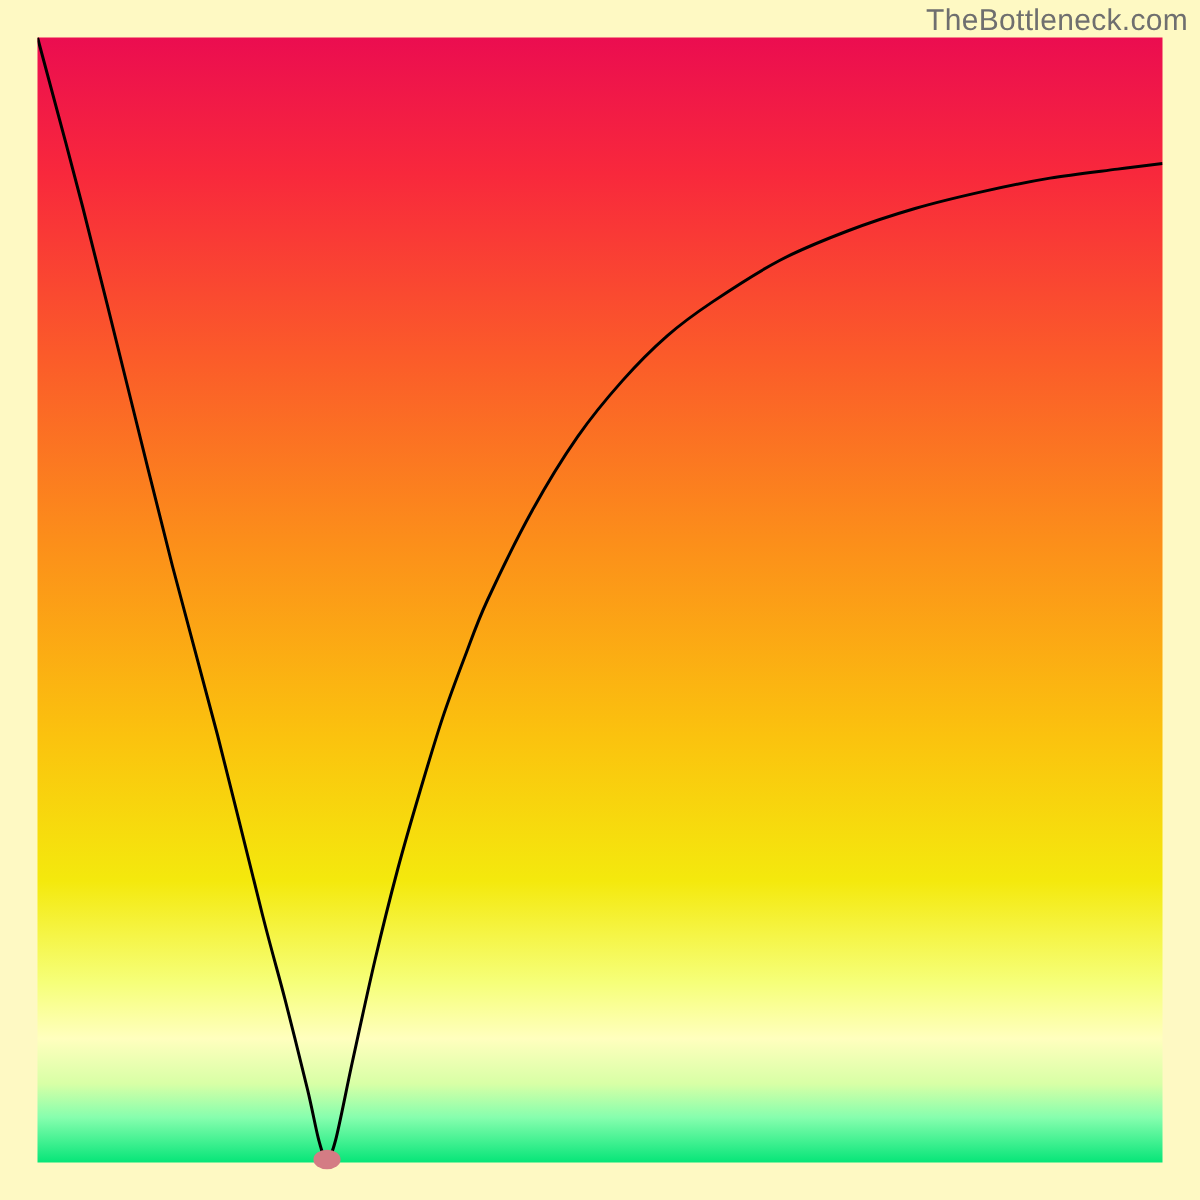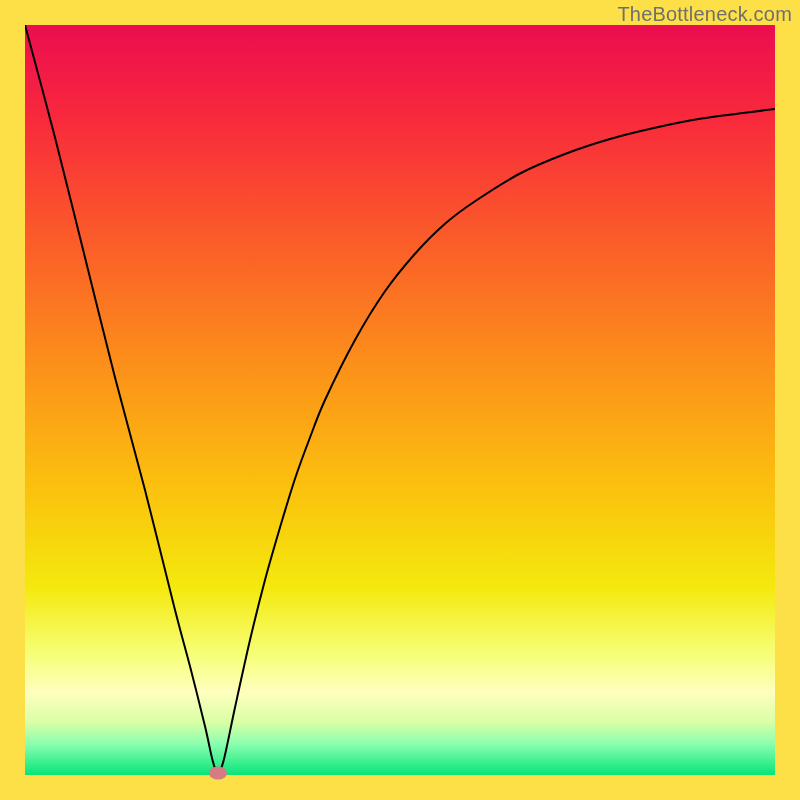--- a/index.html
+++ b/index.html
@@ -8,21 +8,21 @@
     width: 800px;
     height: 800px;
     background: #000;
     overflow: hidden;
     font-family: Arial, Helvetica, sans-serif;
   }
   .outer {
     position: relative;
     width: 800px;
     height: 800px;
-    background: #fde047;
+    background: #fef9c3;
   }
   .plot {
     position: absolute;
     left: 25px;
     top: 25px;
     width: 750px;
     height: 750px;
     
   }
   .watermark {

